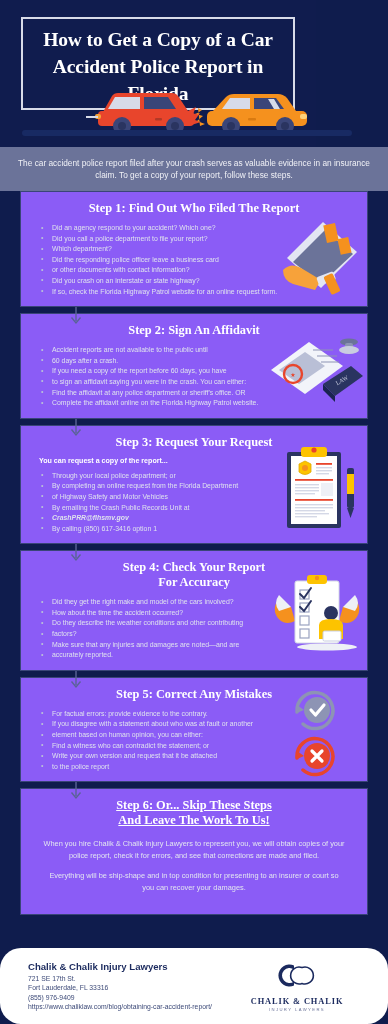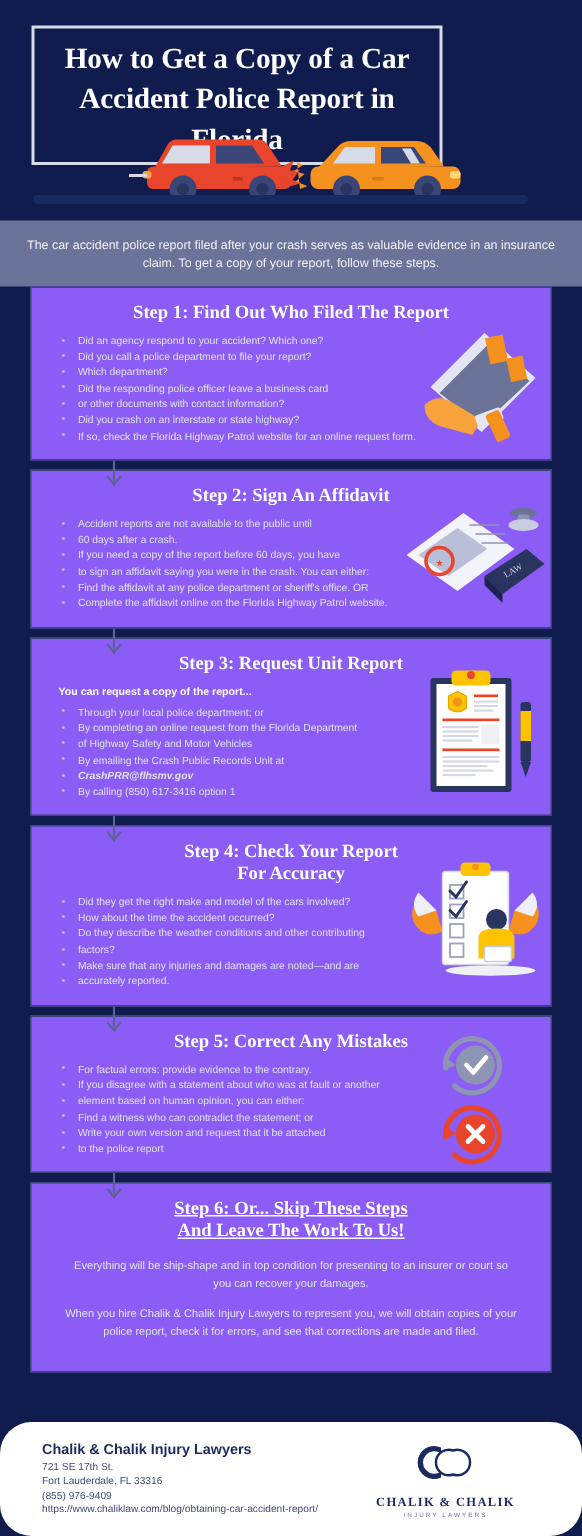--- a/index.html
+++ b/index.html
@@ -210,21 +210,21 @@
         <path d="M54 52 L82 34 L94 44 L66 64 Z" fill="#2a3460"></path>
         <path d="M54 52 L66 64 L66 70 L54 58 Z" fill="#1b2450"></path>
         <text x="74" y="50" font-size="6" fill="#c9cde0" text-anchor="middle" font-family="Liberation Serif, serif" transform="rotate(-30 74 50)">LAW</text>
       </svg>
     </div>
 
     <div class="step">
       <svg class="arrow-down" viewBox="0 0 14 20">
         <path d="M7 0 L7 14 M2.5 10.5 L7 16 L11.5 10.5" stroke="#5a6396" stroke-width="1.4" fill="none"></path>
       </svg>
-      <div class="step-title">Step 3: Request Unit Report</div>
+      <div class="step-title">Step 3: Request Your Request</div>
       <div class="step-body">
         <div class="lead">You can request a copy of the report...</div>
         <ul class="bullets">
           <li>Through your local police department; or</li>
           <li>By completing an online request from the Florida Department</li>
           <li class="cont">of Highway Safety and Motor Vehicles</li>
           <li class="sub">By emailing the Crash Public Records Unit at</li>
           <li class="subcont email">CrashPRR@flhsmv.gov</li>
           <li class="sub">By calling (850) 617-3416 option 1</li>
         </ul>
@@ -333,22 +333,22 @@
     </div>
 
     <div class="step step6">
       <svg class="arrow-down" viewBox="0 0 14 20">
         <path d="M7 0 L7 14 M2.5 10.5 L7 16 L11.5 10.5" stroke="#5a6396" stroke-width="1.4" fill="none"></path>
       </svg>
       <div class="step-title">
         <div>Step 6: Or... Skip These Steps</div>
         <div>And Leave The Work To Us!</div>
       </div>
+      <p>When you hire Chalik &amp; Chalik Injury Lawyers to represent you, we will obtain copies of your police report, check it for errors, and see that corrections are made and filed.</p>
       <p>Everything will be ship-shape and in top condition for presenting to an insurer or court so you can recover your damages.</p>
-      <p>When you hire Chalik &amp; Chalik Injury Lawyers to represent you, we will obtain copies of your police report, check it for errors, and see that corrections are made and filed.</p>
     </div>
 
   </div>
 
   <div class="footer">
     <div class="footer-left">
       <div class="firm-name">Chalik &amp; Chalik Injury Lawyers</div>
       <div class="firm-line">721 SE 17th St.</div>
       <div class="firm-line">Fort Lauderdale, FL 33316</div>
       <div class="firm-line">(855) 976-9409</div>

